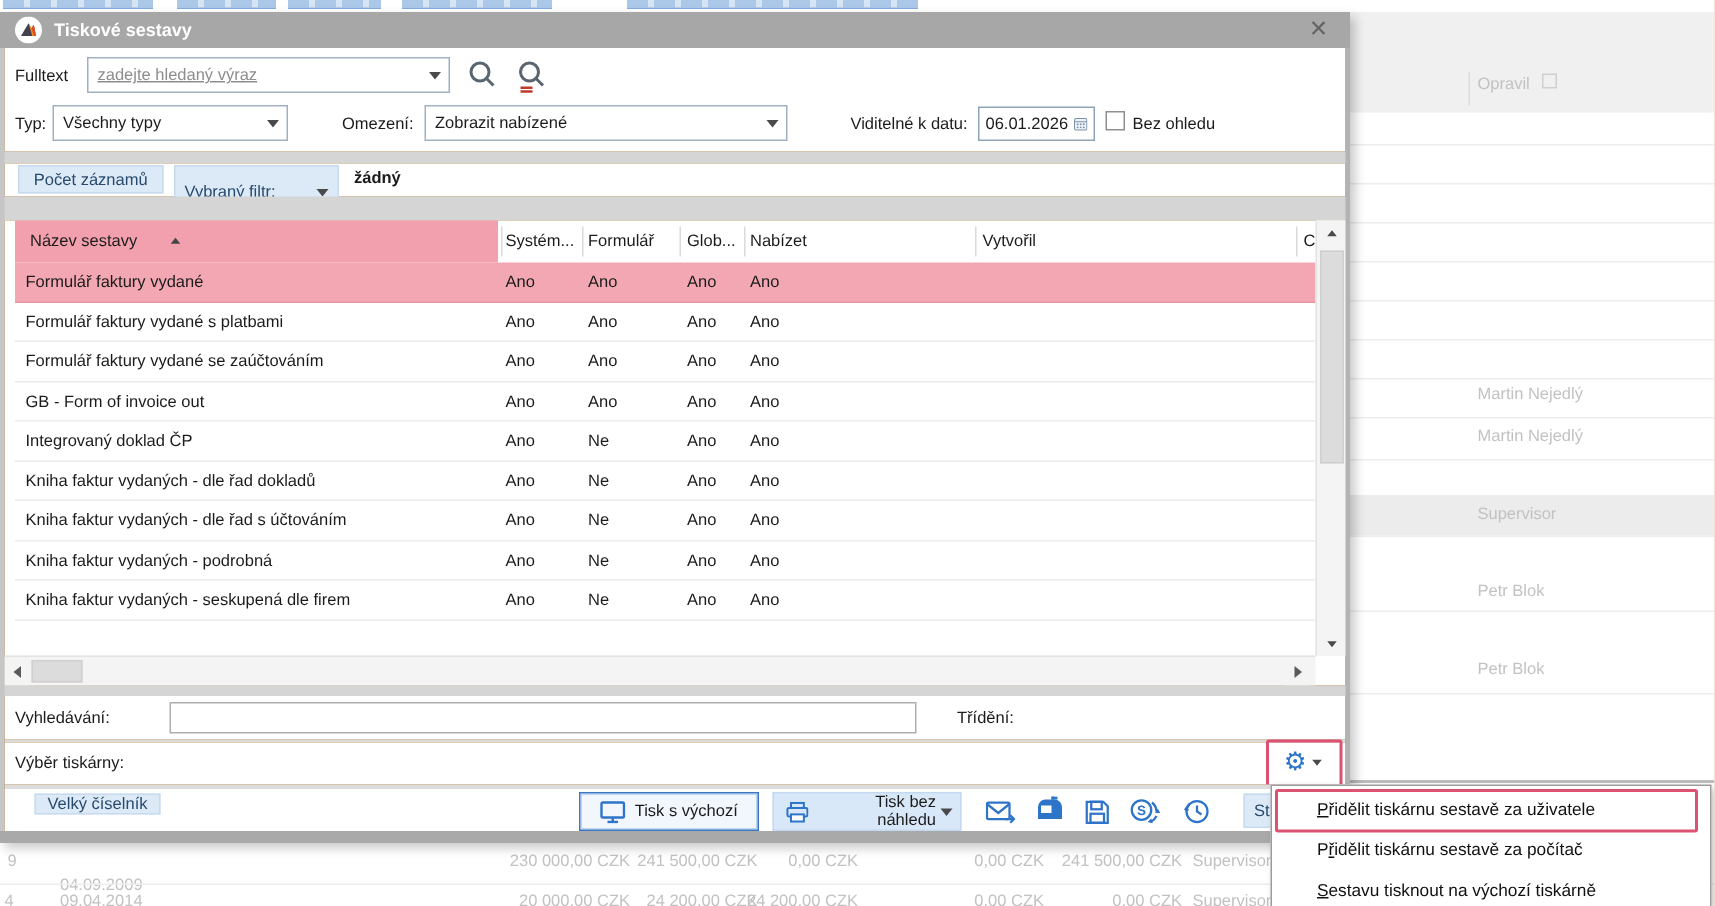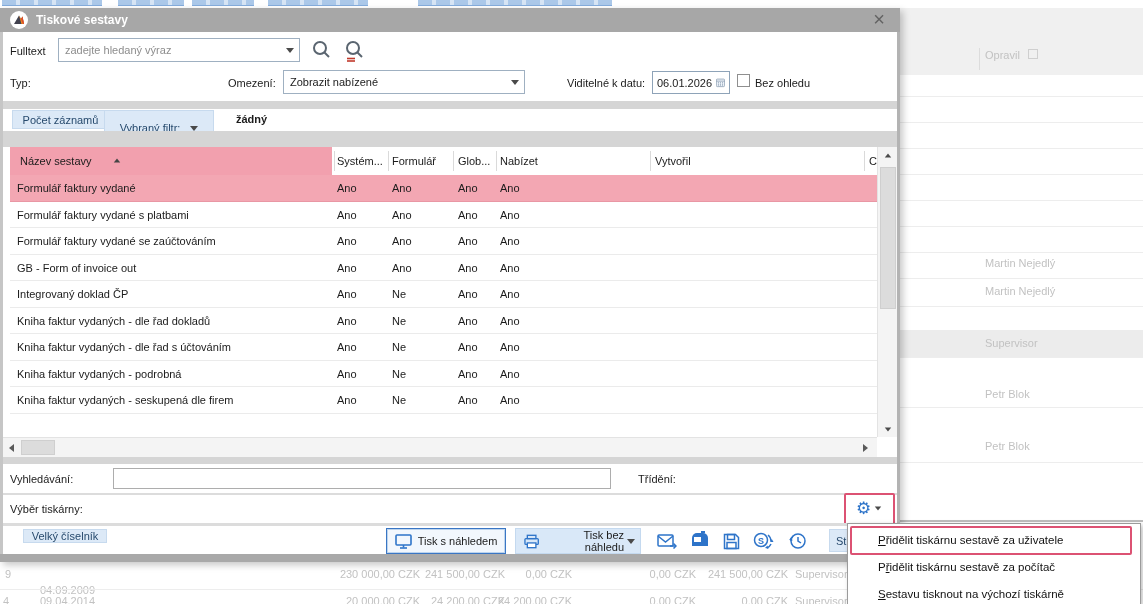--- a/index.html
+++ b/index.html
@@ -23,21 +23,21 @@
   .edgeL{left:0;top:24px;width:3px;height:522px;background:#c6c6c6;}
   .edgeR{left:897px;top:24px;width:3px;height:522px;background:#b3b3b3;}
   .edgeB{left:0;top:546px;width:900px;height:8px;background:#a9a9a9;}
   
   .combo{background:#fff;border:1px solid #9fb0c1;display:flex;align-items:center;padding:0 18px 0 6px;box-sizing:border-box;}
   .combo .arr{position:absolute;right:5px;top:50%;margin-top:-2px;}
   .tri-d{width:0;height:0;border-left:4px solid transparent;border-right:4px solid transparent;border-top:5px solid #4a4a4a;}
   .tri-u{width:0;height:0;border-left:4px solid transparent;border-right:4px solid transparent;border-bottom:5px solid #4a4a4a;}
   .tri-l{width:0;height:0;border-top:4px solid transparent;border-bottom:4px solid transparent;border-right:5px solid #5a5a5a;}
   .tri-r{width:0;height:0;border-top:4px solid transparent;border-bottom:4px solid transparent;border-left:5px solid #5a5a5a;}
-  .placeholder{color:#8d8d8d;}
+  .placeholder{color:#8d8d8d;text-decoration:underline;}
   .btn-lite{background:#dce9f7;color:#274a6d;border:1px solid #c7daee;display:flex;align-items:center;justify-content:center;box-sizing:border-box;}
   .checkbox{width:13px;height:13px;background:#fff;border:1px solid #8f8f8f;box-sizing:border-box;}
   .datebox{background:#fff;border:1px solid #8ea3b8;display:flex;align-items:center;padding:0 4px;box-sizing:border-box;}
   
   .hdr-pink{background:#f2a0ae;}
   .hdr-sep{width:1px;background:#dadada;top:150px;height:20px;}
   .report-row{position:relative;height:26.5px;border-bottom:1px solid #ebebeb;box-sizing:border-box;}
   .report-row.selected{background:#f3a7b3;border-bottom-color:#e997a4;}
   .rr-name{position:absolute;left:7px;top:7px;}
   .rr-val{position:absolute;top:7px;}
@@ -138,20 +138,24 @@
         <circle cx="9" cy="9" r="6" fill="none" stroke="#5a6570" stroke-width="2"></circle>
         <line x1="13.5" y1="13.5" x2="18" y2="18" stroke="#5a6570" stroke-width="2"></line>
       </svg>
       <svg class="abs" style="left:340px;top:7px" width="24" height="24" viewBox="0 0 24 24">
         <circle cx="10" cy="9" r="6" fill="none" stroke="#5a6570" stroke-width="2"></circle>
         <line x1="14.5" y1="13.5" x2="19" y2="18" stroke="#5a6570" stroke-width="2"></line>
         <line x1="4" y1="19.5" x2="12" y2="19.5" stroke="#c0392b" stroke-width="1.6"></line>
         <line x1="4" y1="22" x2="12" y2="22" stroke="#c0392b" stroke-width="1.6"></line>
       </svg>
       <span class="abs lbl" style="left:7px;top:45px">Typ:</span>
+      <div class="abs combo" style="left:32px;top:38px;width:157px;height:24px">
+        <span>Všechny typy</span>
+        <span class="arr tri-d"></span>
+      </div>
       <span class="abs lbl" style="left:225px;top:45px">Omezení:</span>
       <div class="abs combo" style="left:280px;top:38px;width:242px;height:24px">
         <span>Zobrazit nabízené</span>
         <span class="arr tri-d"></span>
       </div>
       <span class="abs lbl" style="left:564px;top:45px">Viditelné k datu:</span>
       <div class="abs datebox" style="left:649px;top:39px;width:78px;height:23px">
         <span>06.01.2026</span>
         <svg style="margin-left:4px" width="13" height="13" viewBox="0 0 13 13">
           <rect x="0.5" y="1.5" width="12" height="11" rx="1.5" fill="#eef3f9" stroke="#7d92a8"></rect>
@@ -167,21 +171,21 @@
       <div class="abs checkbox" style="left:734px;top:42px"></div>
       <span class="abs lbl" style="left:752px;top:45px">Bez ohledu</span>
     </div>
 
     <div class="abs band" style="top:93px;height:8px"></div>
 
     <div class="abs panel" style="top:101px;height:22px">
       <div class="abs btn-lite" style="left:9px;top:1px;width:97px;height:19px">
         <span>Počet záznamů</span>
       </div>
-      <div class="abs btn-lite" style="left:101px;top:1px;width:110px;height:36px;justify-content:center;padding:0 6px;position:absolute">
+      <div class="abs btn-lite" style="left:113px;top:1px;width:110px;height:36px;justify-content:space-between;padding:0 6px;position:absolute">
         <span>Vybraný filtr:</span>
         <span class="tri-d" style="margin-left:10px"></span>
       </div>
       <span class="abs lbl" style="left:233px;top:4px;font-weight:bold">žádný</span>
     </div>
 
     <div class="abs band" style="top:123px;height:16px"></div>
 
     <div class="abs panel" style="top:139px;height:310px">
 
@@ -323,21 +327,21 @@
     <div class="abs panel" style="top:518px;height:28px">
       <div class="abs btn-lite" style="left:20px;top:3px;width:84px;height:14px">
         <span>Velký číselník</span>
       </div>
       <div class="abs btn-primary" style="left:383px;top:2px;width:120px;height:26px">
         <svg width="17" height="15" viewBox="0 0 17 15">
           <rect x="1" y="1" width="15" height="10" rx="1" fill="none" stroke="#2e74c9" stroke-width="1.6"></rect>
           <line x1="8.5" y1="11" x2="8.5" y2="13.5" stroke="#2e74c9" stroke-width="1.6"></line>
           <line x1="5" y1="14" x2="12" y2="14" stroke="#2e74c9" stroke-width="1.6"></line>
         </svg>
-        <span>Tisk s náhledem</span>
+        <span>Tisk s výchozí</span>
       </div>
       <div class="abs btn-split" style="left:512px;top:2px;width:126px;height:26px">
         <svg width="16" height="15" viewBox="0 0 16 15">
           <rect x="3.5" y="1" width="9" height="3.5" fill="none" stroke="#2e74c9" stroke-width="1.4"></rect>
           <rect x="1" y="4.5" width="14" height="6" rx="1" fill="none" stroke="#2e74c9" stroke-width="1.4"></rect>
           <rect x="3.5" y="9" width="9" height="5" fill="#fff" stroke="#2e74c9" stroke-width="1.4"></rect>
         </svg>
         <span>Tisk bez náhledu</span>
         <span class="tri-d" style="position:absolute;right:5px"></span>
       </div>

